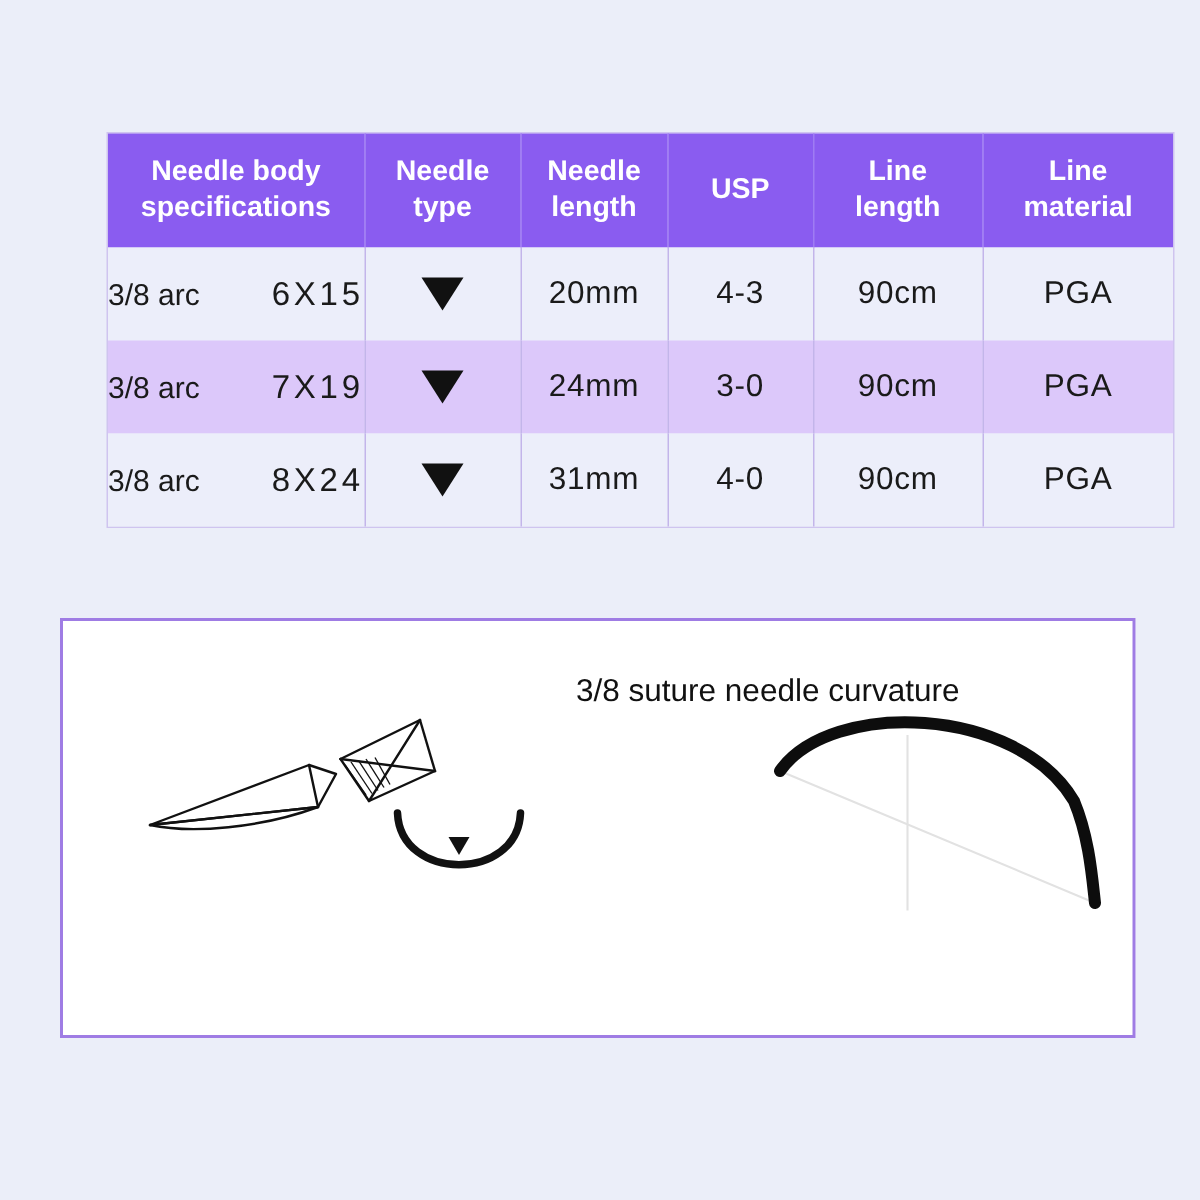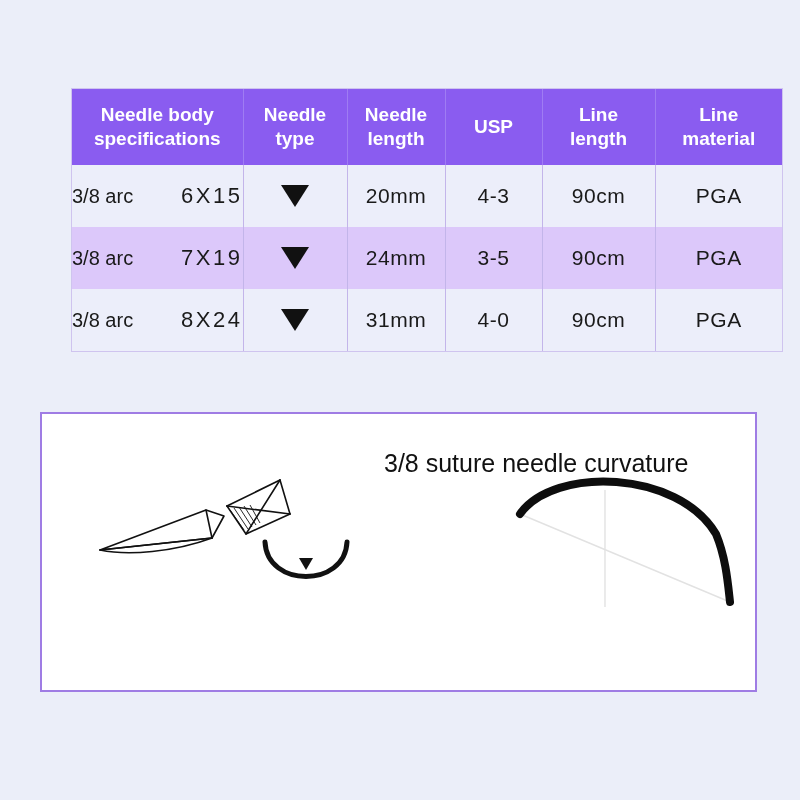--- a/index.html
+++ b/index.html
@@ -104,21 +104,21 @@
     top: 412px;
     width: 717px;
     height: 280px;
     box-sizing: border-box;
     border: 2px solid #9f7ce4;
     background: #ffffff;
   }
   .sketch-panel .label {
     position: absolute;
     color: #111111;
-    font-size: 25px;
+    font-size: 21px;
     font-weight: 400;
     white-space: nowrap;
   }
   .label-reverse { left: 36px;  top: 178px; }
   .label-curv    { left: 342px; top: 35px;  font-size: 22px; }
   .label-sketch  { left: 342px; top: 123px; font-size: 22px; }
 
   .needle-art {
     position: absolute;
     left: 52px;
@@ -182,21 +182,21 @@
         <td>
           <div class="cell-spec">
             <span class="arc">3/8 arc</span>
             <span class="size">7X19</span>
           </div>
         </td>
         <td>
           <div class="tri-down"></div>
         </td>
         <td>24mm</td>
-        <td>3-5</td>
+        <td>3-0</td>
         <td>90cm</td>
         <td>PGA</td>
       </tr>
       <tr class="row-plain">
         <td>
           <div class="cell-spec">
             <span class="arc">3/8 arc</span>
             <span class="size">8X24</span>
           </div>
         </td>

